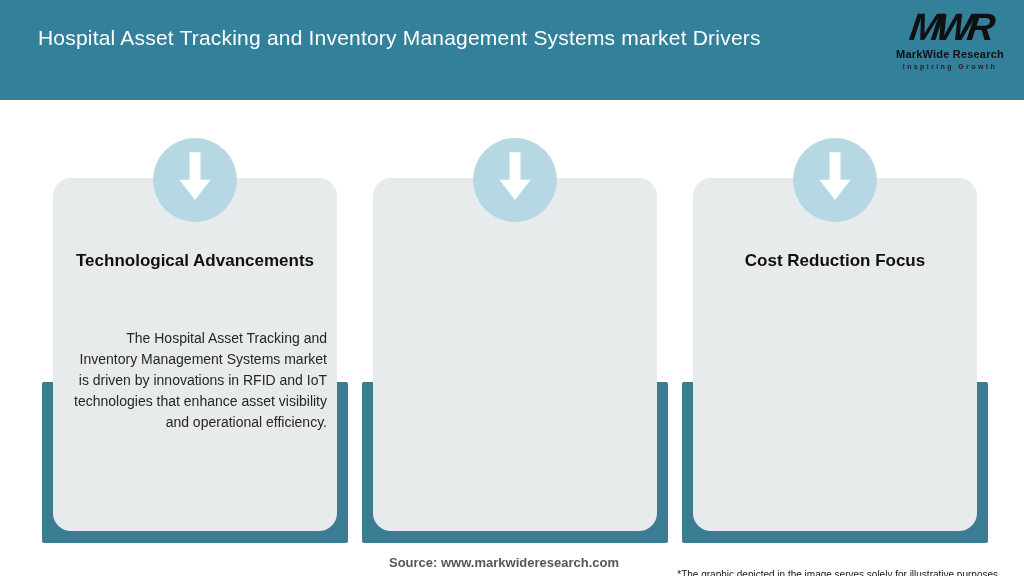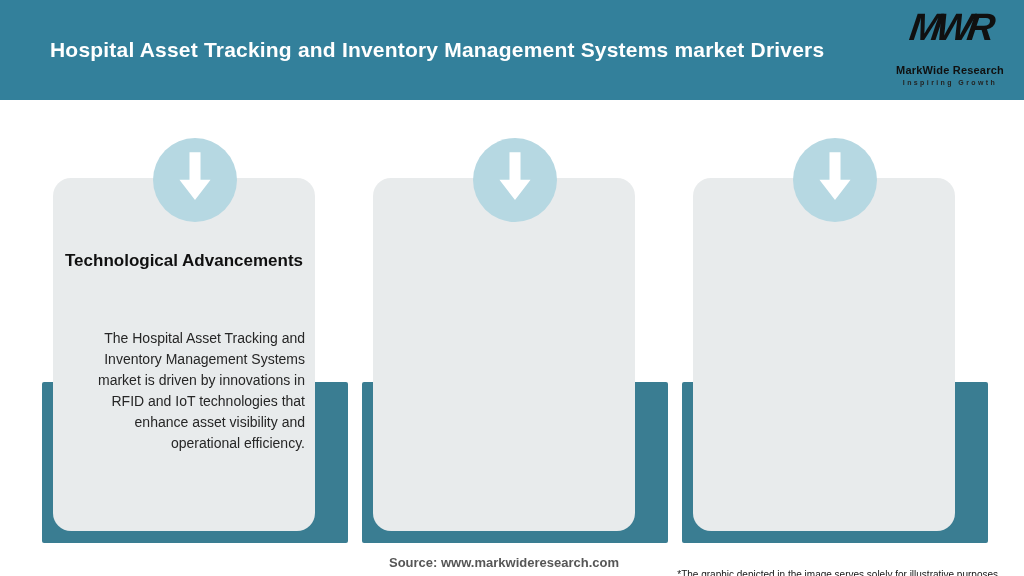--- a/index.html
+++ b/index.html
@@ -6,43 +6,43 @@
   body{
     width:1024px;height:576px;position:relative;overflow:hidden;
     background:#ffffff;
     font-family:"Liberation Sans", sans-serif;
   }
   .topbar{
     position:absolute;left:0;top:0;width:1024px;height:100px;
     background:#33809B;
   }
   .page-title{
-    position:absolute;left:38px;top:26px;margin:12px;
-    font-size:21px;font-weight:bold;color:#ffffff;letter-spacing:.2px;
+    position:absolute;left:38px;top:26px;margin:0;
+    font-size:21px;font-weight:normal;color:#ffffff;letter-spacing:.2px;
     white-space:nowrap;
   }
   .logo{
     position:absolute;right:14px;top:8px;width:120px;text-align:center;
     color:#101010;line-height:1;
   }
   .logo-acronym{
     font-size:38px;font-weight:bold;font-style:italic;
     letter-spacing:-5px;transform:skewX(-8deg);
   }
-  .logo-company{font-size:11px;font-weight:bold;margin-top:19px;letter-spacing:.2px;}
+  .logo-company{font-size:11px;font-weight:bold;margin-top:3px;letter-spacing:.2px;}
   .logo-tagline{font-size:7px;font-weight:bold;letter-spacing:2.4px;margin-top:3px;color:#232323;}
 
   .frame{
     position:absolute;top:382px;width:306px;height:161px;
     background:#3A7D92;border-radius:2px;
   }
   .f1{left:42px}.f2{left:362px}.f3{left:682px}
 
   .card{
-    position:absolute;top:178px;width:262px;height:353px;
+    position:absolute;top:178px;width:284px;height:353px;
     background:#E8EBEC;border-radius:18px;
   }
   .c1{left:53px}.c2{left:373px}.c3{left:693px}
 
   .card-title{
     position:absolute;left:0;right:0;top:73px;margin:0;
     font-size:17px;font-weight:bold;color:#101010;text-align:center;
   }
   .card-body{
     position:absolute;left:15px;right:10px;top:150px;margin:0;
@@ -85,20 +85,21 @@
 
   <section class="card c1">
     <h2 class="card-title">Technological Advancements</h2>
     <p class="card-body">The Hospital Asset Tracking and Inventory Management Systems market is driven by innovations in RFID and IoT technologies that enhance asset visibility and operational efficiency.</p>
   </section>
 
   <section class="card c2">
   </section>
 
   <section class="card c3">
+    <h2 class="card-title">Cost Reduction Focus</h2>
   </section>
 
   <div class="badge b1">
     <svg width="44" height="60" viewBox="0 0 24 32">
       <polygon points="9,2 15,2 15,17 20.5,17 12,28 3.5,17 9,17" fill="#ffffff"></polygon>
     </svg>
   </div>
   <div class="badge b2">
     <svg width="44" height="60" viewBox="0 0 24 32">
       <polygon points="9,2 15,2 15,17 20.5,17 12,28 3.5,17 9,17" fill="#ffffff"></polygon>

